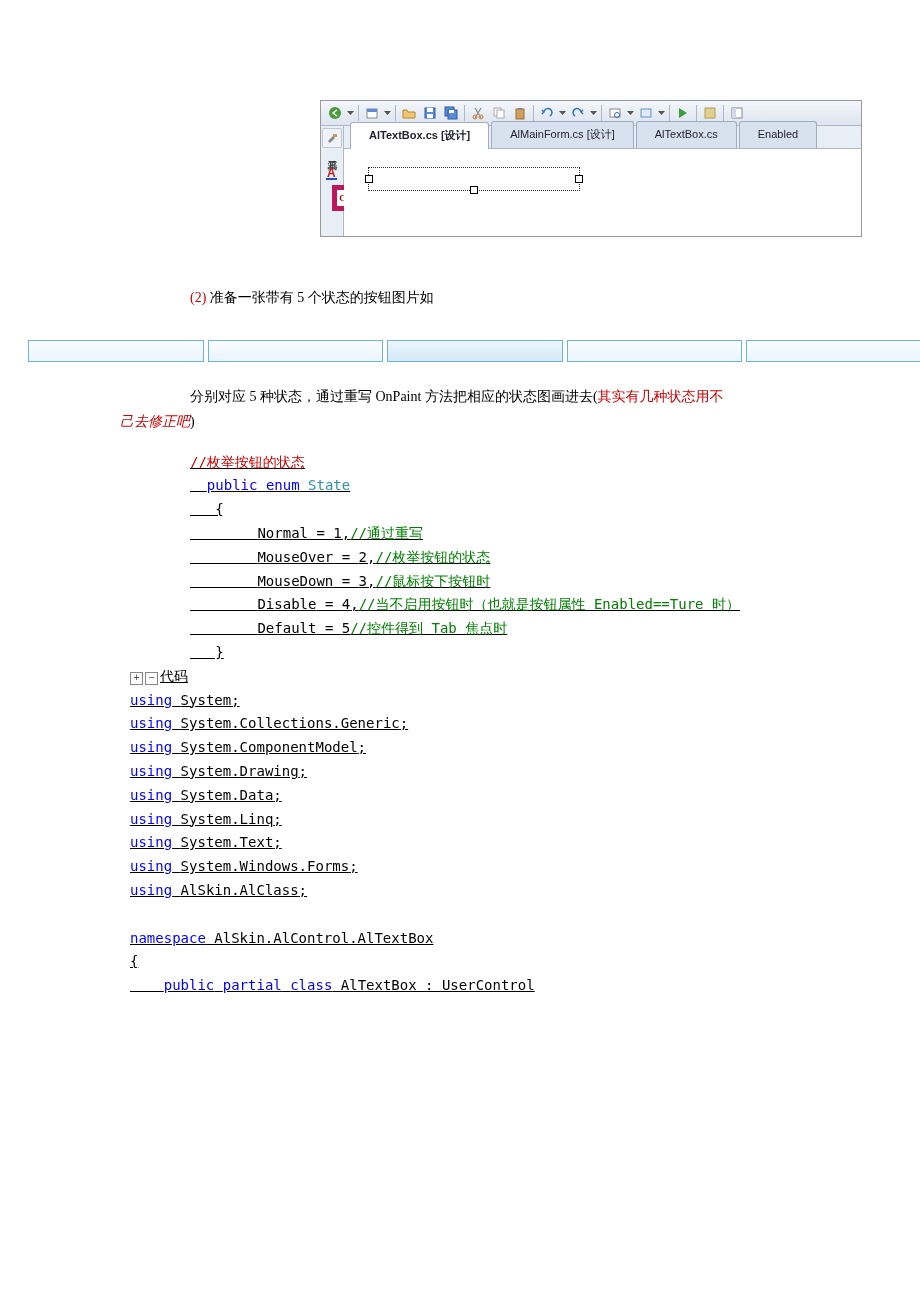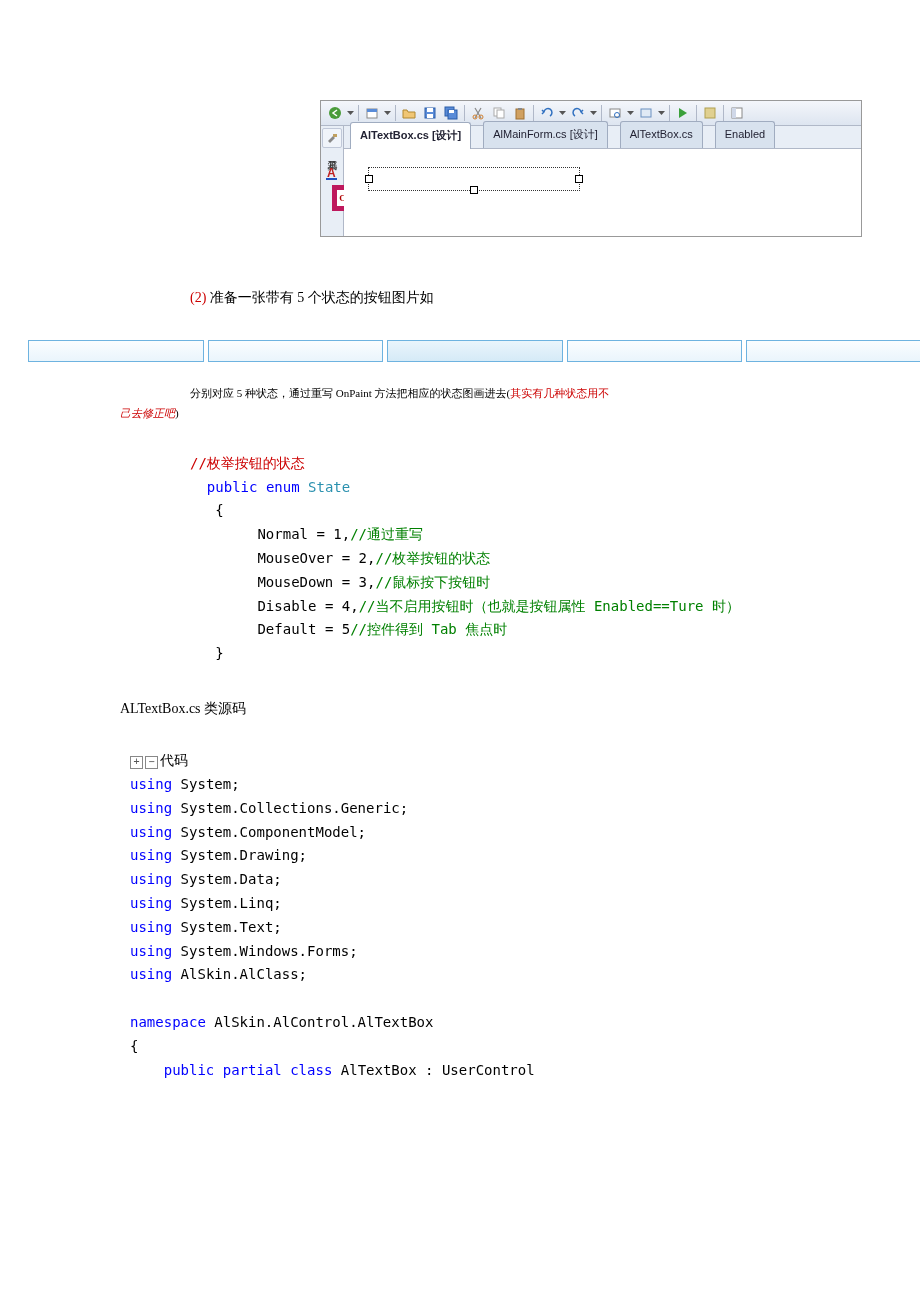--- a/index.html
+++ b/index.html
@@ -102,25 +102,25 @@
     height: 22px;
     background: #e8eef6;
     display: flex;
     align-items: flex-end;
     padding-left: 6px;
     border-bottom: 1px solid #b0b8c8;
     font-family: Tahoma, Arial, sans-serif;
     font-size: 11px;
   }
   .tab {
-    padding: 3px 9px;
+    padding: 3px 18px;
     background: #d8e2ee;
     border: 1px solid #a0acc0;
     border-bottom: none;
-    margin-right: 12px;
+    margin-right: 2px;
     border-radius: 3px 3px 0 0;
     color: #223;
     white-space: nowrap;
   }
   .tab.active {
     background: #fff;
     font-weight: bold;
     position: relative;
     top: 1px;
   }
@@ -157,29 +157,30 @@
     margin-top: 8px;
   }
   .state-box {
     flex: 1;
     height: 20px;
     border: 1px solid #6eb3e0;
     background: linear-gradient(#fafdff, #eaf5fc);
   }
   .state-box.s3 { background: linear-gradient(#eaf5fc, #d5eaf7); }
   .para2 {
-    margin: 14px 0 28px 70px;
-    font-size: 11px;
+    margin: 14px 0 16px 70px;
+    font-size: 14px;
   }
   .code-block {
     margin: 0 0 0 70px;
     font-family: SimSun, "宋体", monospace;
     font-size: 14px;
     white-space: pre;
     line-height: 1.7;
+    text-decoration: underline;
   }
   .kw-blue { color: #0000ff; }
   .kw-teal { color: #2b91af; }
   .comment-green { color: #008000; }
   .comment-red { color: #cc0000; }
   .section-label {
     margin: 30px 0 28px 0;
     font-size: 14px;
   }
   .collapse-icons {
@@ -390,21 +391,20 @@
   <div class="code-block"><span class="comment-red">//枚举按钮的状态</span>
   <span class="kw-blue">public</span> <span class="kw-blue">enum</span> <span class="kw-teal">State</span>
    {
         <span>Normal</span> = <span>1</span>,<span class="comment-green">//通过重写</span>
         <span>MouseOver</span> = <span>2</span>,<span class="comment-green">//枚举按钮的状态</span>
         <span>MouseDown</span> = <span>3</span>,<span class="comment-green">//鼠标按下按钮时</span>
         <span>Disable</span> = <span>4</span>,<span class="comment-green">//当不启用按钮时（也就是按钮属性 Enabled==Ture 时）</span>
         <span>Default</span> = <span>5</span><span class="comment-green">//控件得到 Tab 焦点时</span>
    }</div>
 
-  <div class="section-label">ALTextBox.cs 类源码</div>
 
   <div class="code-block" style="margin-left:10px;"><span class="collapse-icons"><span class="collapse-box">+</span><span class="collapse-box">−</span></span><span>代码</span>
 <span class="kw-blue">using</span> <span>System</span>;
 <span class="kw-blue">using</span> <span>System.Collections.Generic</span>;
 <span class="kw-blue">using</span> <span>System.ComponentModel</span>;
 <span class="kw-blue">using</span> <span>System.Drawing</span>;
 <span class="kw-blue">using</span> <span>System.Data</span>;
 <span class="kw-blue">using</span> <span>System.Linq</span>;
 <span class="kw-blue">using</span> <span>System.Text</span>;
 <span class="kw-blue">using</span> <span>System.Windows.Forms</span>;

